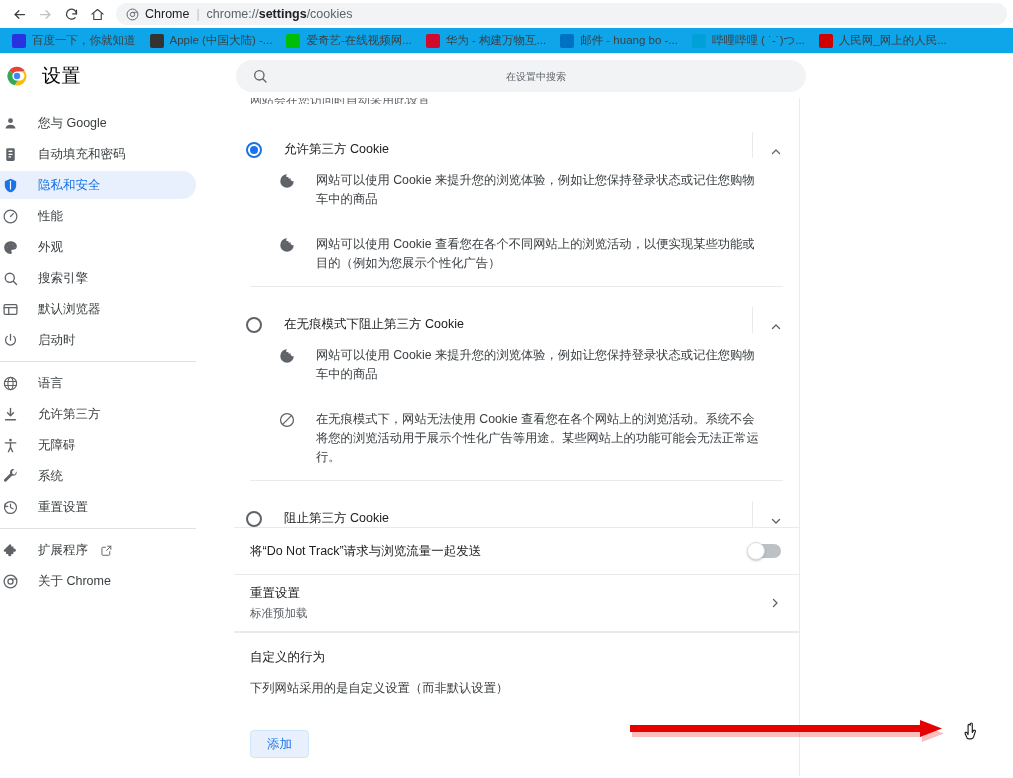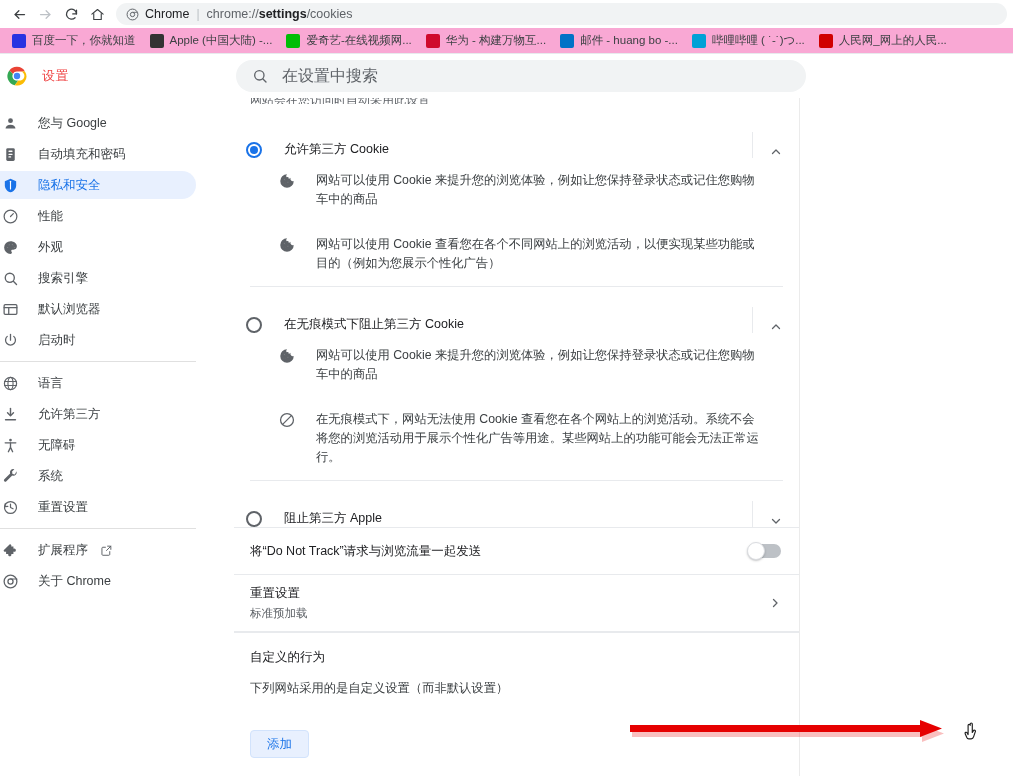--- a/index.html
+++ b/index.html
@@ -62,21 +62,21 @@
   }
   .omnibox .om-url { color: #5f6368; }
   .omnibox .om-url b { color: #202124; font-weight: 700; }
 
   
   .bookmarks-bar {
     height: 26px;
     display: flex;
     align-items: center;
     padding: 0 6px;
-    background: #f9a8d4;
+    background: #0ea5e9;
     border-bottom: 1px solid #e8eaed;
     box-sizing: border-box;
     overflow: hidden;
   }
   .bm-item {
     display: flex;
     align-items: center;
     height: 20px;
     padding: 0 6px;
     margin-right: 2px;
@@ -110,22 +110,22 @@
   .sh-left {
     width: 220px;
     display: flex;
     align-items: center;
     padding-left: 6px;
     box-sizing: border-box;
     flex: 0 0 auto;
   }
   .sh-logo { width: 22px; height: 22px; flex: 0 0 auto; }
   .sh-title {
-    font-size: 13px;
-    color: #ef4444;
+    font-size: 19px;
+    color: #000000;
     margin-left: 14px;
     letter-spacing: 0.4px;
   }
   .sh-right {
     flex: 1 1 auto;
     display: flex;
     align-items: center;
     padding-right: 18px;
   }
   .search-box {
@@ -139,25 +139,26 @@
     box-sizing: border-box;
     margin-left: 16px;
     max-width: 570px;
   }
   .search-box svg { flex: 0 0 auto; }
   .search-input {
     border: none;
     outline: none;
     background: transparent;
     font-family: inherit;
-    font-size: 16px;
+    font-size: 10px;
     color: #202124;
     margin-left: 14px;
     flex: 1 1 auto;
     padding: 0;
+    text-align: center;
   }
   .search-input::placeholder { color: #5f6368; }
 
   
   .settings-body {
     display: flex;
     height: 678px;
     align-items: stretch;
   }
 
@@ -697,21 +698,21 @@
           <div class="bullet">
             <span class="bullet-ico"><svg width="18" height="18" viewBox="0 0 24 24" fill="none" stroke="currentColor" stroke-width="1.7" stroke-linecap="round" stroke-linejoin="round">
                 <circle cx="12" cy="12" r="8.6" stroke-width="1.7"></circle>
                 <line x1="6.2" y1="17.8" x2="17.8" y2="6.2" stroke-width="1.7"></line>
               </svg></span>
             <span class="bullet-txt">在无痕模式下，网站无法使用 Cookie 查看您在各个网站上的浏览活动。系统不会将您的浏览活动用于展示个性化广告等用途。某些网站上的功能可能会无法正常运行。</span>
           </div>
           <div class="hr"></div>
           <div class="opt-head">
             <span class="radio"></span>
-            <span class="opt-label">阻止第三方 Apple</span>
+            <span class="opt-label">阻止第三方 Cookie</span>
             <span class="opt-divider"></span>
             <span class="chev">
               <svg width="12" height="12" viewBox="0 0 24 24" fill="none" stroke="currentColor" stroke-width="2.6" stroke-linecap="round" stroke-linejoin="round">
                 <polyline points="5 9 12 16 19 9"></polyline>
               </svg>
             </span>
           </div>
         </div>
 
       <div class="hr-full"></div>

